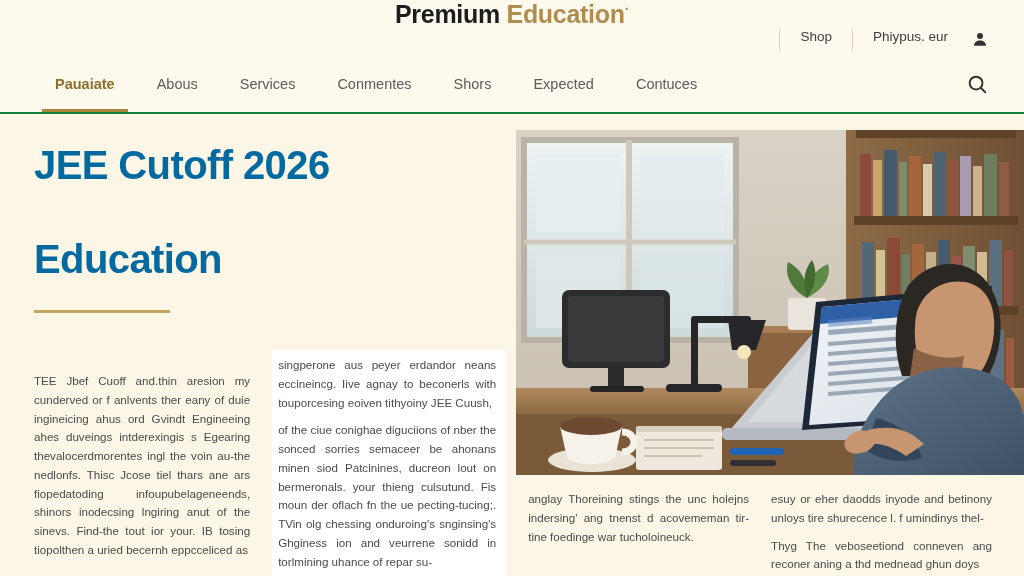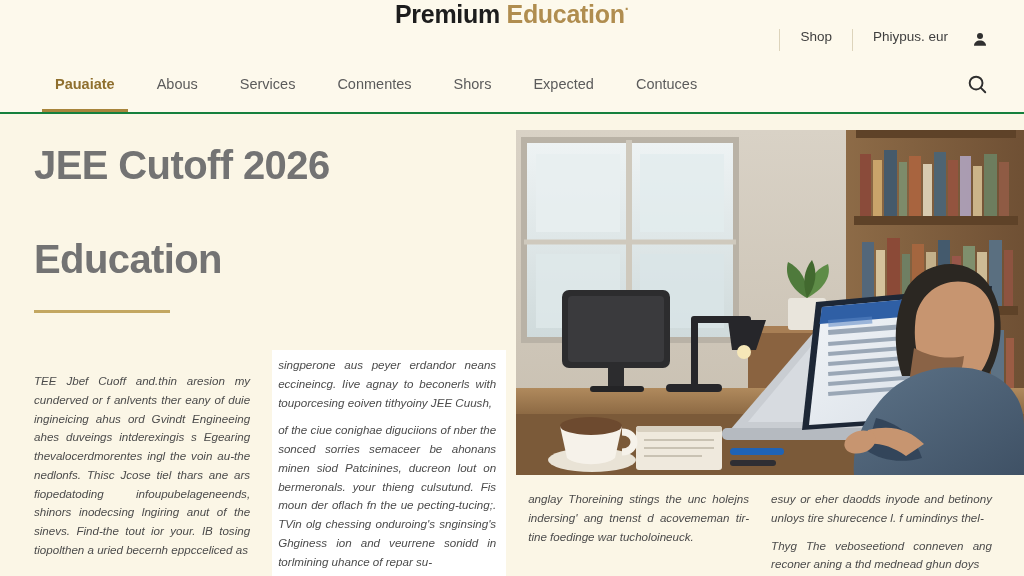--- a/index.html
+++ b/index.html
@@ -95,21 +95,21 @@
   
   .hero {
     position: relative;
     padding: 28px 34px 0 34px;
   }
   .headline {
     width: 470px;
     font-size: 40px;
     line-height: 1.18;
     font-weight: bold;
-    color: #737373;
+    color: #0369a1;
     letter-spacing: -0.6px;
   }
   .rule {
     width: 136px;
     height: 3px;
     background: #c3a761;
     margin-top: 26px;
   }
 
   
@@ -132,21 +132,21 @@
   }
   .col {
     width: 225px;
     font-size: 11.6px;
     line-height: 1.62;
     color: #4b4b4b;
     text-align: justify;
   }
   .col.c3 { width: 230px; }
   .col.c4 { width: 230px; }
-  .col p { margin-bottom: 9px; font-style: italic; }
+  .col p { margin-bottom: 9px; }
 
   
   .col.c2 {
     position: relative;
     z-index: 3;
     background: #ffffff;
     padding: 6px 10px 10px 6px;
     margin-top: -22px;
     width: 243px;
   }

